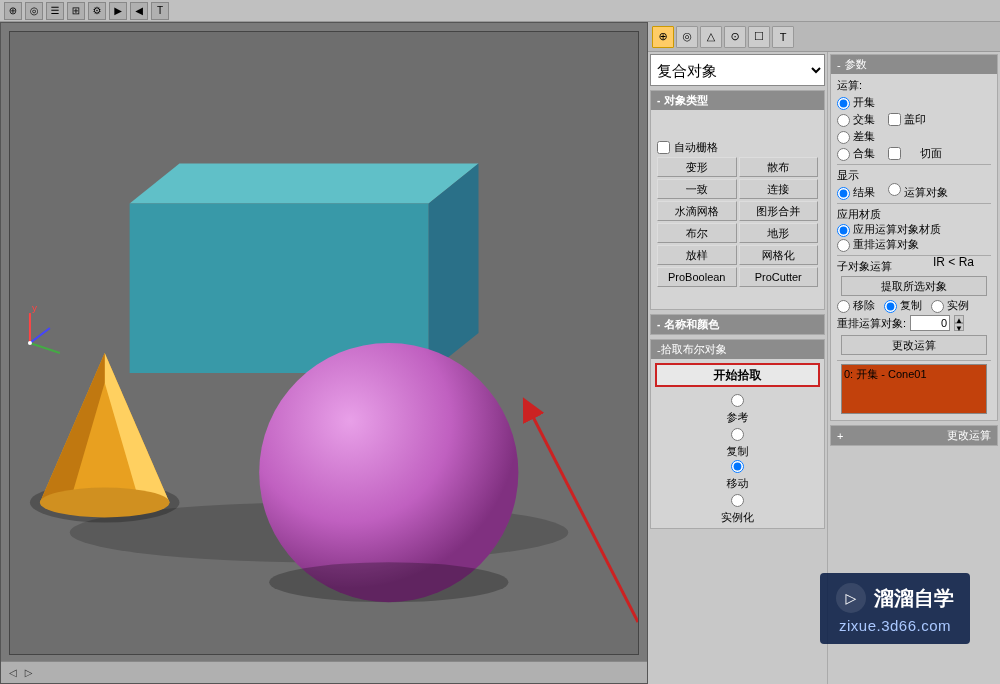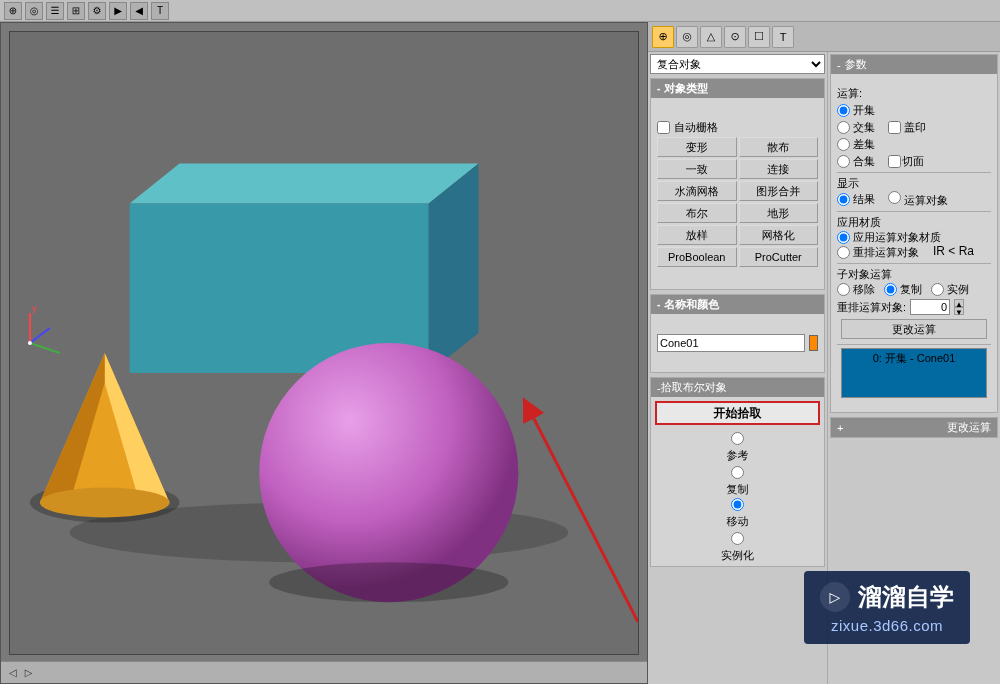--- a/index.html
+++ b/index.html
@@ -164,29 +164,30 @@
     }
 
     .panel-section-header .collapse-btn {
       font-size: 10px;
       color: #fff;
       cursor: pointer;
     }
 
     .panel-section-body {
       padding: 20px 6px;
+      margin-top: 8px;
     }
 
     
     .dropdown-select {
       width: 100%;
-      height: 20px;
+      height: 32px;
       background: #fff;
       border: 1px solid #888;
-      font-size: 11px;
+      font-size: 15px;
       padding: 0 2px;
       color: #000;
       cursor: pointer;
     }
 
     
     .checkbox-row {
       display: flex;
       align-items: center;
       gap: 4px;
@@ -298,41 +299,41 @@
       background: #8c8c8c;
       color: #fff;
       padding: 2px 6px;
       font-size: 11px;
       display: flex;
       align-items: center;
       gap: 4px;
     }
 
     .param-body {
-      padding: 12px 6px;
+      padding: 4px 6px;
       font-size: 11px;
     }
 
     .param-row {
       display: flex;
       align-items: center;
       margin: 2px 0;
       gap: 4px;
     }
 
     .radio-group {
       display: flex;
       flex-direction: column;
       gap: 2px;
       margin: 2px 0;
     }
 
     .radio-item {
       display: flex;
-      align-items: center;
+      align-items: flex-end;
       gap: 3px;
       font-size: 11px;
     }
 
     .param-label {
       font-size: 11px;
       color: #000;
     }
 
     .spinbox {
@@ -352,26 +353,25 @@
       background: #d0d0d0;
       border: 1px solid #999;
       font-size: 11px;
       cursor: pointer;
       text-align: center;
     }
 
     .list-area {
       margin: 2px 4px;
       height: 50px;
-      background: #0369a1;
+      background: #c2410c;
       border: 1px solid #888;
       font-size: 11px;
       padding: 2px;
       overflow-y: auto;
-      text-align: center;
     }
 
     .advanced-section {
       margin: 2px;
       border: 1px solid #aaa;
       background: #d4d4d4;
     }
     .advanced-header {
       background: #8c8c8c;
       color: #fff;
@@ -406,35 +406,35 @@
       width: 30px;
       height: 30px;
       background: rgba(255,255,255,0.1);
       border-radius: 50%;
       display: flex;
       align-items: center;
       justify-content: center;
       font-size: 16px;
     }
     #watermark .wm-title {
-      font-size: 24px;
+      font-size: 20px;
       font-weight: bold;
       color: #fff;
       font-family: 'Microsoft YaHei', sans-serif;
     }
     #watermark .wm-url {
       font-size: 15px;
       color: #aac8ff;
       letter-spacing: 0.5px;
     }
 
     
     #ir-ra-label {
       position: absolute;
-      top: 244px;
+      top: 255px;
       right: 26px;
       font-size: 12px;
       color: #000;
       background: transparent;
     }
 
     
     .nav-arrow {
       font-size: 10px;
       color: #333;
@@ -560,26 +560,20 @@
               <div class="panel-btn">ProBoolean</div>
               <div class="panel-btn">ProCutter</div>
             </div>
           </div>
         </div>
 
         <div class="panel-section">
           <div class="panel-section-header">
             <span class="collapse-btn">-</span>
             <span>名称和颜色</span>
-          </div>
-          <div class="panel-section-body">
-            <div class="color-row">
-              <input type="text" class="name-input" value="Cone01" style="">
-              <div class="color-swatch"></div>
-            </div>
           </div>
         </div>
 
         <div class="pick-section">
           <div class="pick-header">
             <span class="collapse-btn">-</span>
             <span>拾取布尔对象</span>
           </div>
           <div>
             <div class="pick-btn">
@@ -628,21 +622,21 @@
                   <span>盖印</span>
                 </span>
               </div>
               <div class="radio-item">
                 <input type="radio" name="op" style="">
                 <span>差集</span>
               </div>
               <div class="radio-item">
                 <input type="radio" name="op" style="">
                 <span>合集</span>
-                <span style="margin-left:10px;display:flex;align-items:center;gap:1px;">
+                <span style="margin-left:10px;display:flex;align-items:center;gap:19px;">
                   <input type="checkbox" style="">
                   <span>切面</span>
                 </span>
               </div>
             </div>
 
             <div style="border-top:1px solid #aaa; margin: 3px 0;"></div>
 
             
             <div class="param-label">显示</div>
@@ -665,20 +659,21 @@
             </div>
             <div class="radio-item">
               <input type="radio" name="mat" style="">
               <span>重排运算对象</span>
             </div>
 
             <div style="border-top:1px solid #aaa; margin: 3px 0;"></div>
 
             
             <div class="param-label">子对象运算</div>
+            <button class="full-btn">提取所选对象</button>
             <div class="radio-item">
               <input type="radio" name="subop" style="">
               <span>移除</span>
               <input type="radio" name="subop" checked="" style="margin-left: 6px;">
               <span>复制</span>
               <input type="radio" name="subop" style="margin-left: 6px;">
               <span>实例</span>
             </div>
             <div class="param-row">
               <span>重排运算对象:</span>

